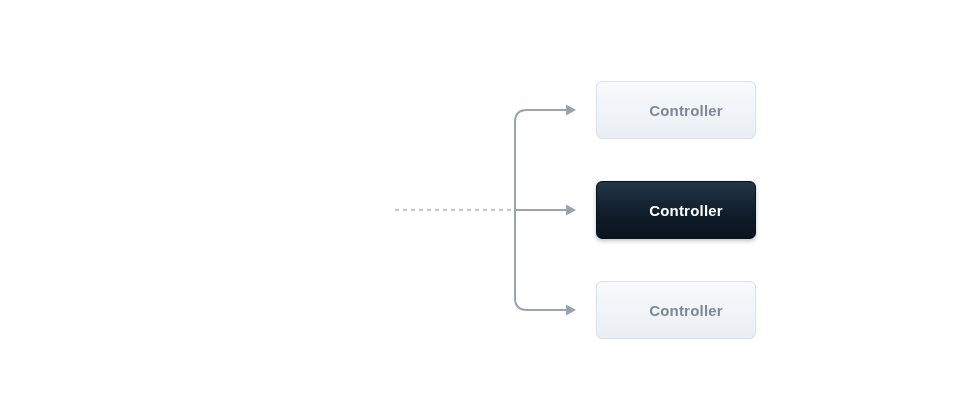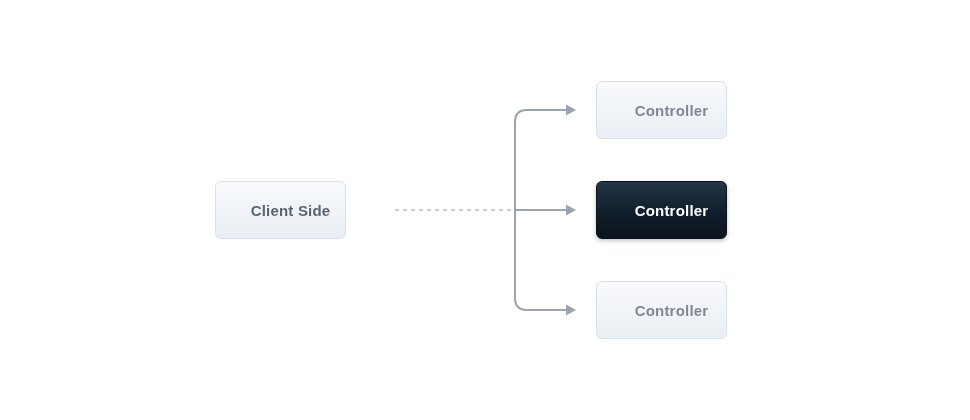--- a/index.html
+++ b/index.html
@@ -32,21 +32,21 @@
     stroke: #c5cdd6;
     stroke-dasharray: 4 4;
     stroke-linecap: butt;
   }
   .connectors polygon {
     fill: #9aa4b0;
     stroke: none;
   }
   .node {
     position: absolute;
-    width: 131px;
+    width: 160px;
     height: 58px;
     border-radius: 6px;
     display: flex;
     align-items: center;
     justify-content: center;
     font-size: 15px;
     letter-spacing: 0.2px;
     box-sizing: border-box;
     padding-left: 20px;
   }
@@ -95,23 +95,20 @@
     <path d="M566 110 H 527 Q 515 110 515 122 V 298 Q 515 310 527 310 H 566"></path>
 
     <path d="M515 210 H 566"></path>
 
     <polygon points="566,104.5 576,110 566,115.5"></polygon>
     <polygon points="566,204.5 576,210 566,215.5"></polygon>
     <polygon points="566,304.5 576,310 566,315.5"></polygon>
   </svg>
 
 
-  <div class="node light client">
-    <span>Client Side</span>
-  </div>
 
   <div class="node light ctrl-0">
     <span>Controller</span>
   </div>
 
   <div class="node dark ctrl-1">
     <span>Controller</span>
   </div>
 
   <div class="node light ctrl-2">

